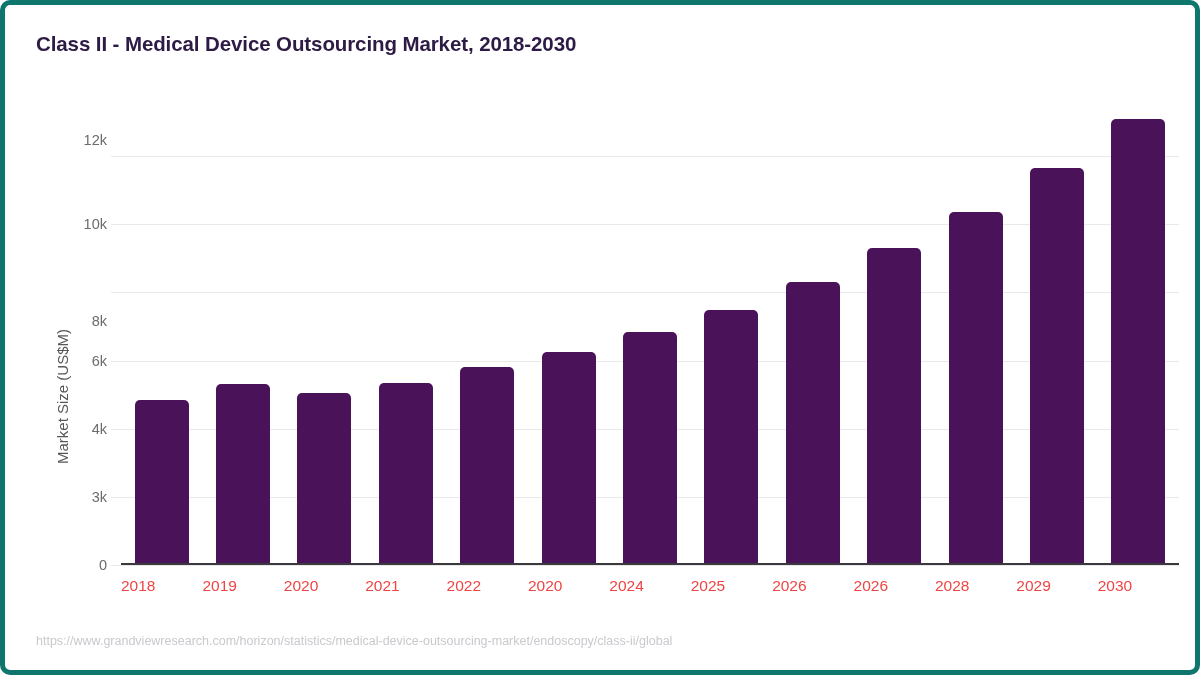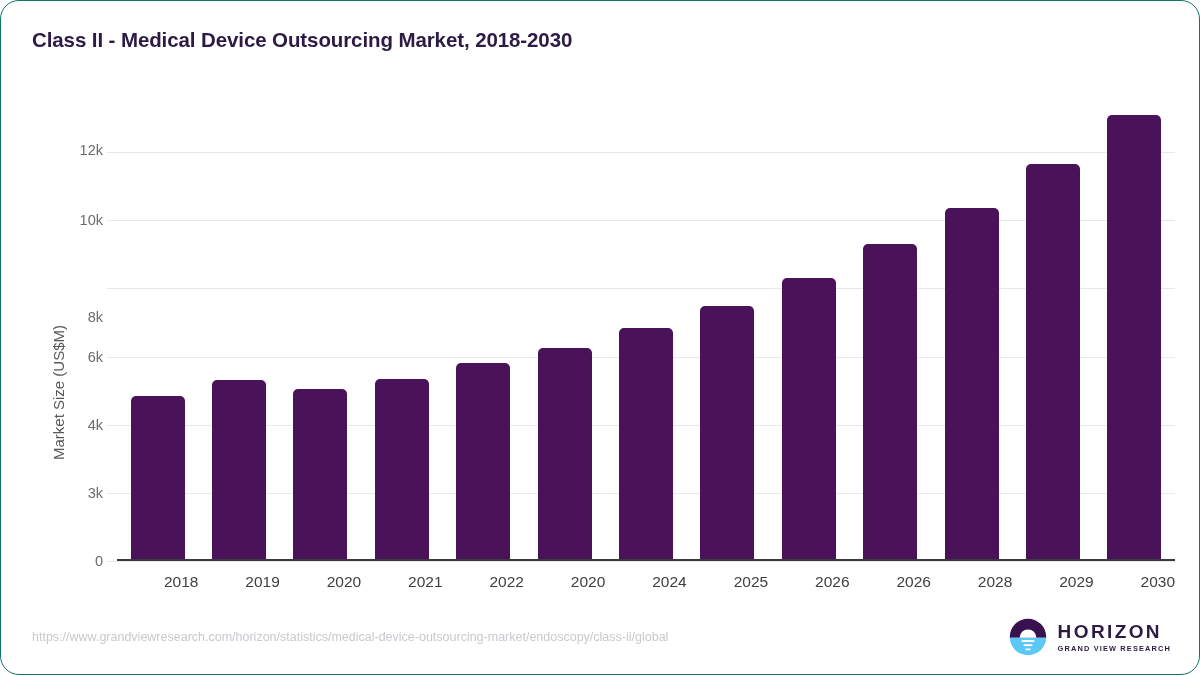--- a/index.html
+++ b/index.html
@@ -5,22 +5,22 @@
   * { box-sizing: border-box; margin: 0; padding: 0; }
   html, body {
     width: 1200px; height: 675px;
     background: #ffffff;
     font-family: "Liberation Sans", sans-serif;
   }
   #frame {
     position: relative;
     width: 1200px; height: 675px;
     background: #ffffff;
-    border: 1px solid #0f766e;
-    border-radius: 19px;
+    border: 5px solid #0f766e;
+    border-radius: 10px;
     overflow: hidden;
   }
 
   
   #chart-title {
     position: absolute;
     left: 31px; top: 27px;
     font-size: 20.5px;
     font-weight: bold;
     color: #2d1b45;
@@ -102,23 +102,23 @@
 
   
   #x-labels {
     position: absolute;
     left: 116px; top: 572px;
     width: 1058px;
     display: flex;
   }
   .x-label {
     flex: 1 1 0;
-    text-align: right;
+    text-align: left;
     font-size: 15.5px;
-    color: #404040;
+    color: #ef4444;
   }
 
   
   #source-url {
     position: absolute;
     left: 31px; top: 629px;
     font-size: 12.5px;
     color: #c9c9ce;
     white-space: nowrap;
   }
@@ -172,21 +172,21 @@
         <div class="ytick-mark" style="top: 260.604px;"></div>
         <div class="ytick-label" style="top: 260.604px;">6k</div>
         <div class="gridline" style="top: 192.473px;"></div>
         <div class="ytick-mark" style="top: 192.473px;"></div>
         <div class="ytick-label" style="top: 192.473px; margin-top: 29px;">8k</div>
         <div class="gridline" style="top: 124.341px;"></div>
         <div class="ytick-mark" style="top: 124.341px;"></div>
         <div class="ytick-label" style="top: 124.341px;">10k</div>
         <div class="gridline" style="top: 56.2088px;"></div>
         <div class="ytick-mark" style="top: 56.2088px;"></div>
-        <div class="ytick-label" style="top: 54px;">12k</div>
+        <div class="ytick-label" style="top: 40px;">12k</div>
       </div>
     <div id="bars">
         <div class="bar-slot">
           <div class="bar" title="2018: 4850" style="height: 165.22px; background: rgb(74, 18, 89);"></div>
         </div>
         <div class="bar-slot">
           <div class="bar" title="2019: 5300" style="height: 180.549px; background: rgb(74, 18, 89);"></div>
         </div>
         <div class="bar-slot">
           <div class="bar" title="2020: 5050" style="height: 172.033px; background: rgb(74, 18, 89);"></div>
@@ -236,35 +236,14 @@
       <div class="x-label">2025</div>
       <div class="x-label">2026</div>
       <div class="x-label">2026</div>
       <div class="x-label">2028</div>
       <div class="x-label">2029</div>
       <div class="x-label">2030</div>
     </div>
 
   <div id="source-url">https://www.grandviewresearch.com/horizon/statistics/medical-device-outsourcing-market/endoscopy/class-ii/global</div>
 
-  <div id="logo">
-    <svg id="logo-mark" viewBox="0 0 100 100">
-      <defs>
-        <clipPath id="circ">
-            <circle cx="50" cy="50" r="48"></circle>
-          </clipPath>
-      </defs>
-      <g clip-path="url(#circ)">
-        <rect x="0" y="0" width="100" height="52" fill="#3a1150"></rect>
-        <rect x="0" y="52" width="100" height="48" fill="#5bc8f5"></rect>
-        <path d="M28 52 A22 22 0 0 1 72 52 Z" fill="#ffffff"></path>
-        <rect x="33" y="58" width="34" height="5" rx="2.5" fill="#ffffff"></rect>
-        <rect x="38" y="69" width="24" height="5" rx="2.5" fill="#ffffff"></rect>
-        <rect x="43" y="80" width="14" height="5" rx="2.5" fill="#ffffff"></rect>
-      </g>
-    </svg>
-    <div id="logo-text">
-      <div id="logo-wordmark">HORIZON</div>
-      <div id="logo-tagline">GRAND VIEW RESEARCH</div>
-    </div>
-  </div>
 
 </div>
 
 </body></html>

